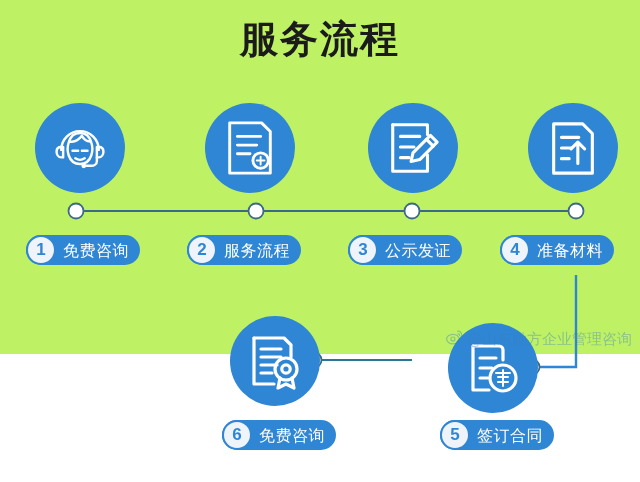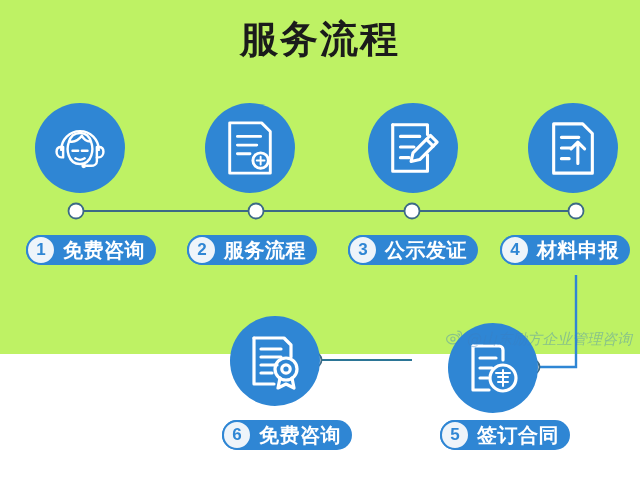--- a/index.html
+++ b/index.html
@@ -81,37 +81,36 @@
     font-size: 17px;
     font-weight: 700;
     display: flex;
     align-items: center;
     justify-content: center;
     font-family: "Liberation Sans", sans-serif;
     margin-right: 7px;
   }
   .step-text {
     color: #ffffff;
-    font-size: 20px;
-    font-weight: 700;
+    font-size: 16px;
+    font-weight: 400;
     letter-spacing: 0.5px;
     white-space: nowrap;
     font-family: "DejaVu Sans", "Liberation Sans", sans-serif;
     line-height: 17px;
   }
 
   
   .watermark {
     position: absolute;
     right: 8px;
     bottom: 3px;
     display: flex;
     align-items: center;
     opacity: 0.40;
-    font-style: italic;
   }
   .wm-logo { margin-right: 3px; display: block; }
   .wm-text {
     color: #3a7ec0;
     font-size: 15px;
     font-family: "DejaVu Sans", "Liberation Sans", sans-serif;
     white-space: nowrap;
     line-height: 17px;
   }
 </style>
@@ -194,21 +193,21 @@
     <span>
       <svg width="54" height="58" viewBox="0 0 54 60" fill="none" stroke="#ffffff" stroke-width="3.2" stroke-linecap="round" stroke-linejoin="round">
         <path d="M7 5h30l10 10v41H7z"></path>
         <path d="M15 19h18M15 30h10M15 41h8"></path>
         <path d="M32 46V24M32 24l-7 7M32 24l7 7"></path>
       </svg>
     </span>
   </div>
   <div class="step-label" style="left:500px; top:235px;">
     <span class="step-num">4</span>
-    <span class="step-text">材料申报</span>
+    <span class="step-text">准备材料</span>
   </div>
 
   <div class="step-icon" style="left:448px; top:323px; width:90px; height:90px;">
     <span>
       <svg width="58" height="58" viewBox="0 0 58 58" fill="none" stroke="#ffffff" stroke-width="3.2" stroke-linecap="round" stroke-linejoin="round">
         <path d="M9 7h26a4 4 0 0 1 4 4v10"></path>
         <path d="M9 7v44h16"></path>
         <path d="M16 19h16M16 29h12M16 39h8"></path>
         <circle cx="39" cy="39" r="13"></circle>
         <g stroke-width="2">

